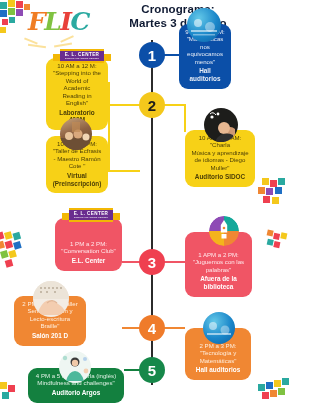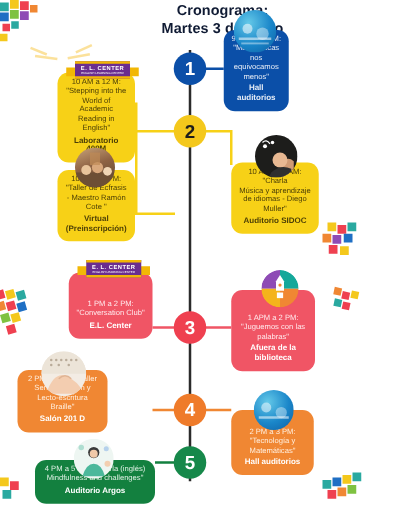--- a/index.html
+++ b/index.html
@@ -176,20 +176,23 @@
     <span class="d" style="left:8px;top:3px;width:7px;height:7px;background:#ef4050;"></span>
     <span class="d" style="left:2px;top:10px;width:7px;height:7px;background:#2aa9a0;"></span>
   </div>
 
   <div class="flic-wrap">
     <div class="flic-sun">
       <span class="ray" style="left:2px;top:8px;width:14px;height:1.6px;transform:rotate(22deg);"></span>
       <span class="ray" style="left:6px;top:13px;width:18px;height:1.6px;transform:rotate(8deg);"></span>
       <span class="ray" style="left:32px;top:12px;width:18px;height:1.6px;transform:rotate(-10deg);"></span>
       <span class="ray" style="left:38px;top:6px;width:14px;height:1.6px;transform:rotate(-24deg);"></span>
+    </div>
+    <div class="flic-text">
+      <span class="c1">F</span><span class="c2">L</span><span class="c3">I</span><span class="c4">C</span>
     </div>
   </div>
 
   <div class="title">
     <div>Cronograma:</div>
     <div>Martes 3 de Mayo</div>
   </div>
 
   <div class="spine"></div>
 

